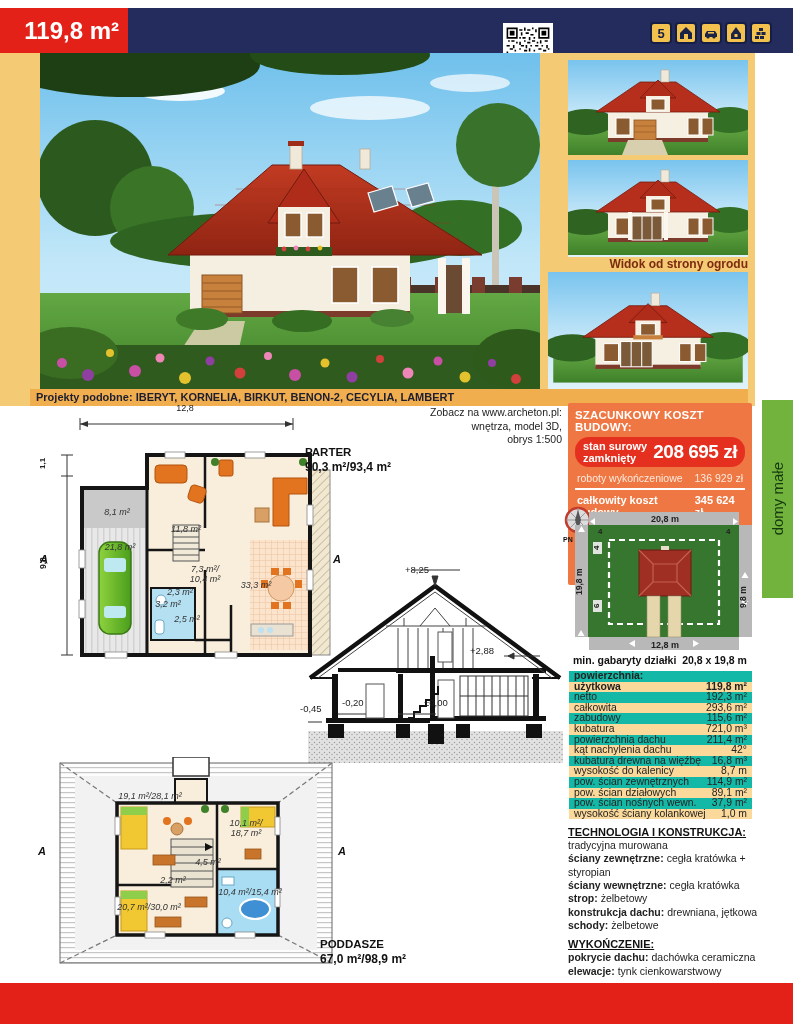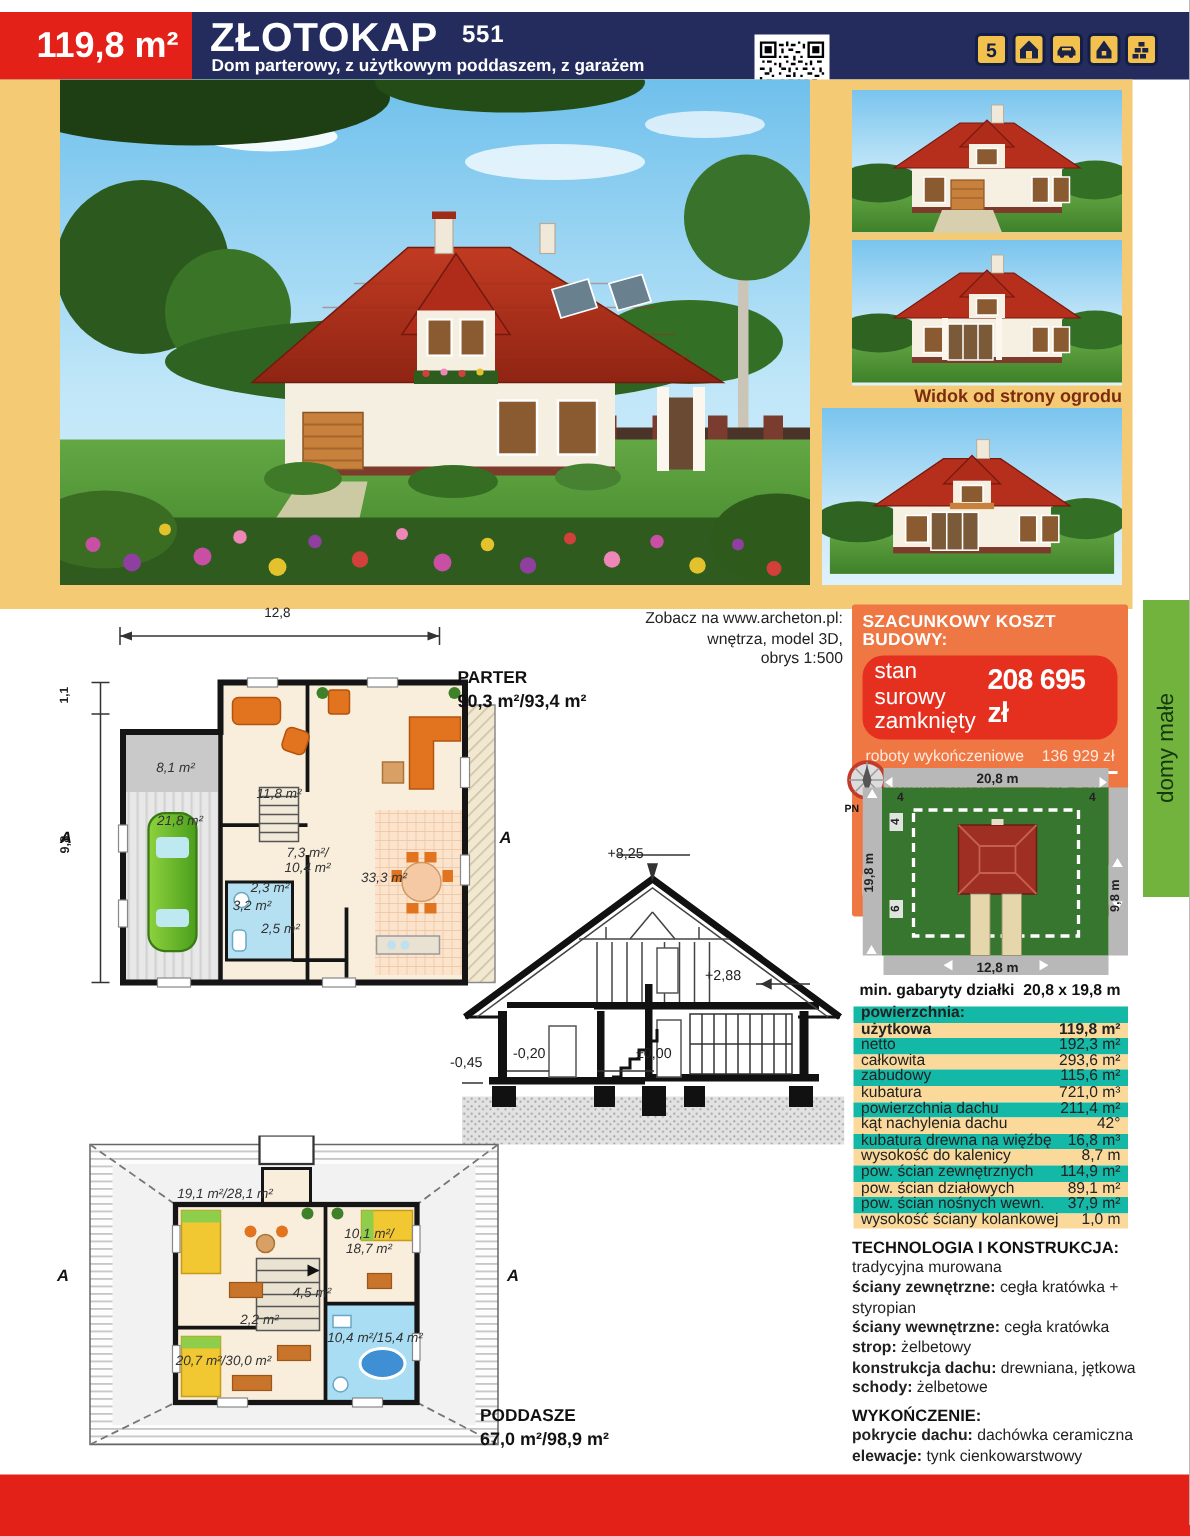--- a/index.html
+++ b/index.html
@@ -27,21 +27,21 @@
   .simbar{left:30px;top:389px;width:718px;height:17px;background:#f0ae4f;color:#1d1d30;
           font-weight:bold;font-size:11px;line-height:17px;padding-left:6px;box-sizing:border-box;
           white-space:nowrap;}
   
   .note{left:370px;top:406px;width:192px;text-align:right;font-size:10.5px;color:#222;line-height:1.3;}
   .costbox{left:568px;top:403px;width:184px;background:#ee7743;border-radius:2px;
            padding:6px 7px 7px;box-sizing:border-box;color:#fff;}
   .costbox .ct{font-size:11.5px;font-weight:bold;margin-bottom:4px;letter-spacing:.2px;}
   .shell{background:#e5301f;border-radius:14px;display:flex;align-items:center;
          padding:3px 8px 3px 8px;margin:1px 0 3px;}
-  .shell .lbl{font-size:15px;font-weight:normal;line-height:1.1;}
+  .shell .lbl{font-size:11px;font-weight:bold;line-height:1.1;}
   .shell .val{font-size:19px;font-weight:bold;margin-left:auto;letter-spacing:-.5px;}
   .crow{display:flex;font-size:10.5px;padding:2px 2px;color:#ffe9dc;}
   .crow .v{margin-left:auto;}
   .crow.b{font-weight:bold;color:#fff;font-size:11px;}
   .cdiv{border-top:2px solid #fff;margin:2px 0;}
   .econ{background:#fcf1d6;border-radius:9px;display:flex;align-items:center;
         padding:2px 7px;margin-top:2px;}
   .econ .l{color:#666;font-size:10.5px;}
   .econ .v{color:#e30613;font-weight:bold;font-size:11.5px;margin-left:auto;}
   
@@ -51,21 +51,21 @@
   .minlab{left:568px;top:654px;width:184px;text-align:center;font-size:10.5px;font-weight:bold;color:#111;}
   
   .atable{left:569px;top:671px;width:183px;font-size:10.4px;color:#222;}
   .arow{display:flex;justify-content:space-between;padding:0 5px;height:10.6px;
         line-height:10.6px;white-space:nowrap;}
   .arow.dark{background:#14b8a6;}
   .arow.light{background:#fbd99b;}
   .arow.b{font-weight:bold;}
   
   .tech{left:568px;top:820px;width:200px;color:#222;}
-  .tech-h{font-size:11px;font-weight:bold;margin:6px 0 1px;color:#111;}
+  .tech-h{font-size:11px;font-weight:bold;margin:6px 0 1px;color:#111;text-decoration:underline;}
   .tech-i{font-size:10.5px;line-height:1.27;}
   
   .plan-title{position:absolute;font-size:11.5px;font-weight:bold;color:#111;line-height:1.2;}
   .plan-area{font-size:12px;}
   .room{position:absolute;font-size:9px;font-style:italic;color:#333;white-space:pre-line;
         line-height:1.15;transform:translate(-50%,-50%);text-align:center;}
   .dimlab{position:absolute;font-size:9px;color:#222;text-align:center;}
   .amark{position:absolute;font-size:11px;font-weight:bold;font-style:italic;color:#111;}
   .lvl{position:absolute;font-size:9.5px;color:#222;}
   
@@ -76,24 +76,20 @@
 </style>
 </head>
 <body>
 
 <div class="page">
 
   <div class="abs hdr-navy"></div>
   <div class="abs hdr-red">
     <span>119,8 m²</span>
   </div>
-  <div class="abs hdr-title">
-    <span>ZŁOTOKAP</span><span class="hdr-num">551</span>
-  </div>
-  <div class="abs hdr-sub">Dom parterowy, z użytkowym poddaszem, z garażem</div>
 
   <div class="abs badges">
     <div class="badge">
         <span>5</span>
       </div>
     <div class="badge">
       <svg width="14" height="14" viewBox="0 0 14 14">
           <path d="M1 7 7 1l6 6v6H1z" fill="#1b2347"></path>
           <rect x="5" y="8" width="4" height="5" fill="#f2c14e"></rect>
         </svg>
@@ -288,20 +284,24 @@
         <g transform="translate(5,8)">
           <use href="#house-mini"></use>
           <rect x="64" y="56" width="30" height="24" fill="#7a5a38" stroke="#fff" stroke-width="1"></rect>
           <line x1="74" y1="56" x2="74" y2="80" stroke="#fff"></line>
           <line x1="84" y1="56" x2="84" y2="80" stroke="#fff"></line>
           <rect x="76" y="50" width="28" height="4" fill="#c8813c"></rect>
         </g>
       </svg>
   </div>
 
+  <div class="abs simbar">
+    <span>Projekty podobne:</span>
+    <span>IBERYT, KORNELIA, BIRKUT, BENON-2, CECYLIA, LAMBERT</span>
+  </div>
 
   <div class="abs note">
     <div>Zobacz na www.archeton.pl:</div>
     <div>wnętrza, model 3D,</div>
     <div>obrys 1:500</div>
   </div>
 
   <div class="abs costbox">
     <div class="ct">SZACUNKOWY KOSZT BUDOWY:</div>
     <div class="shell">

